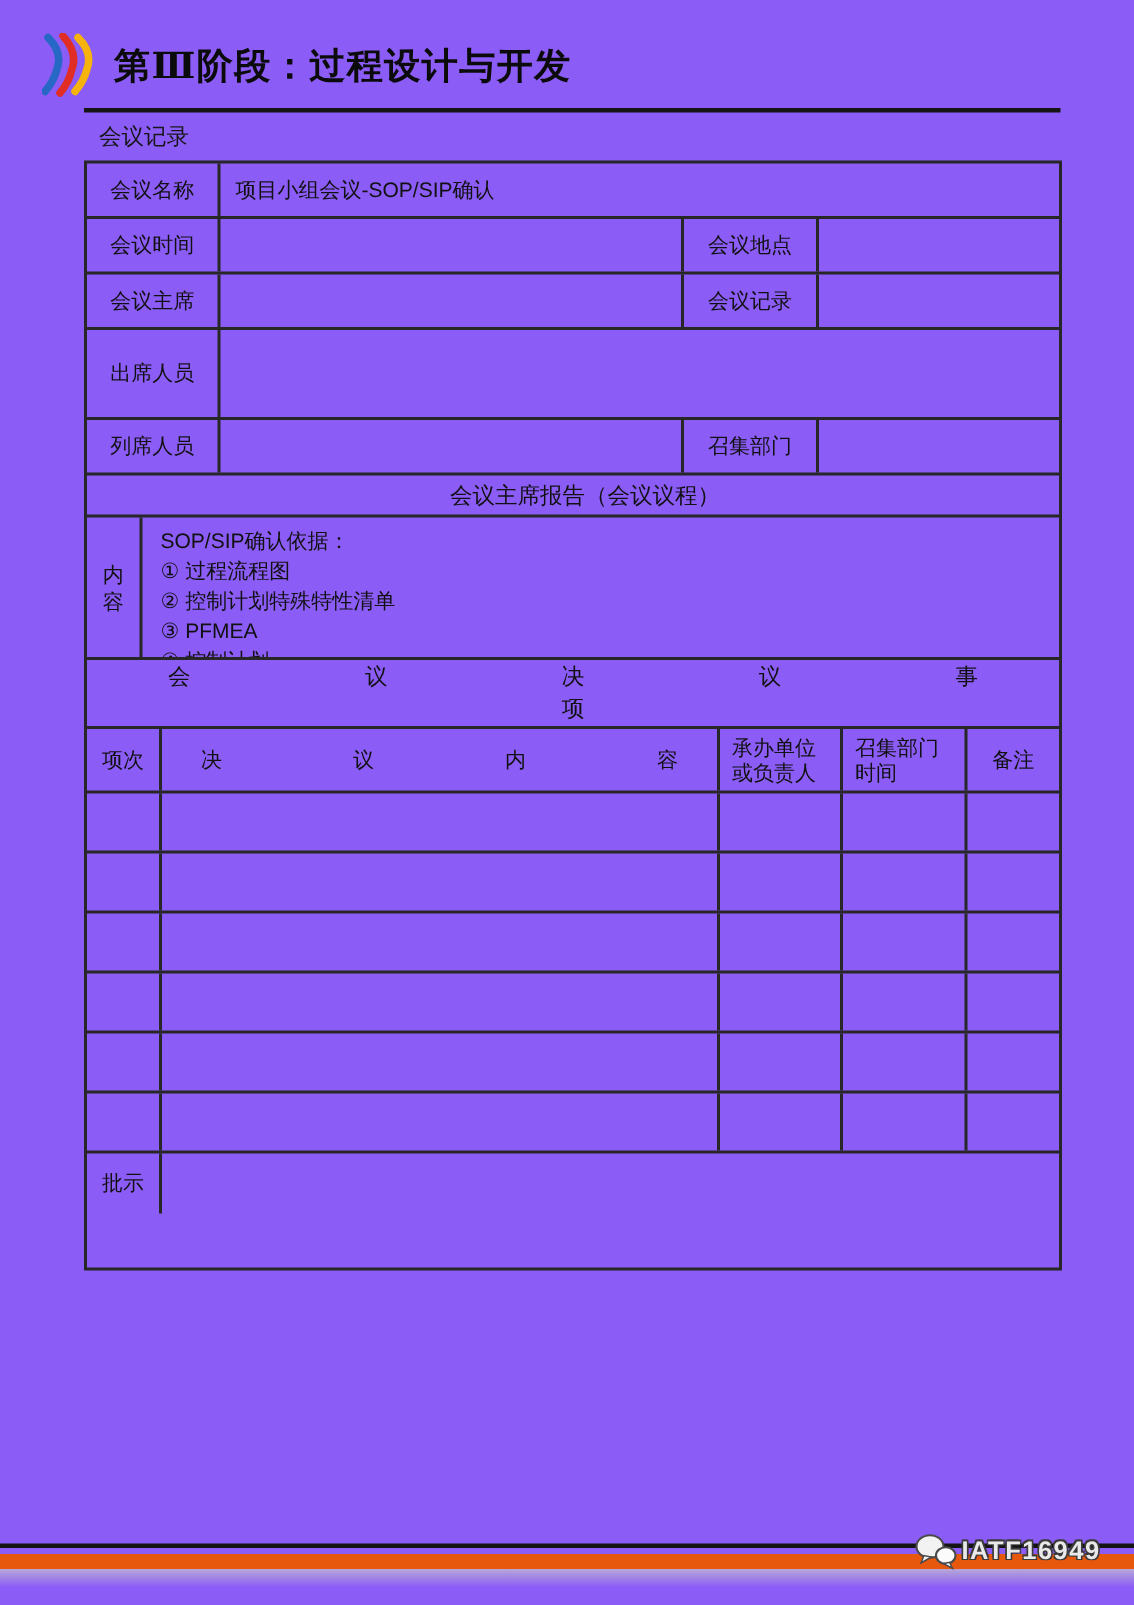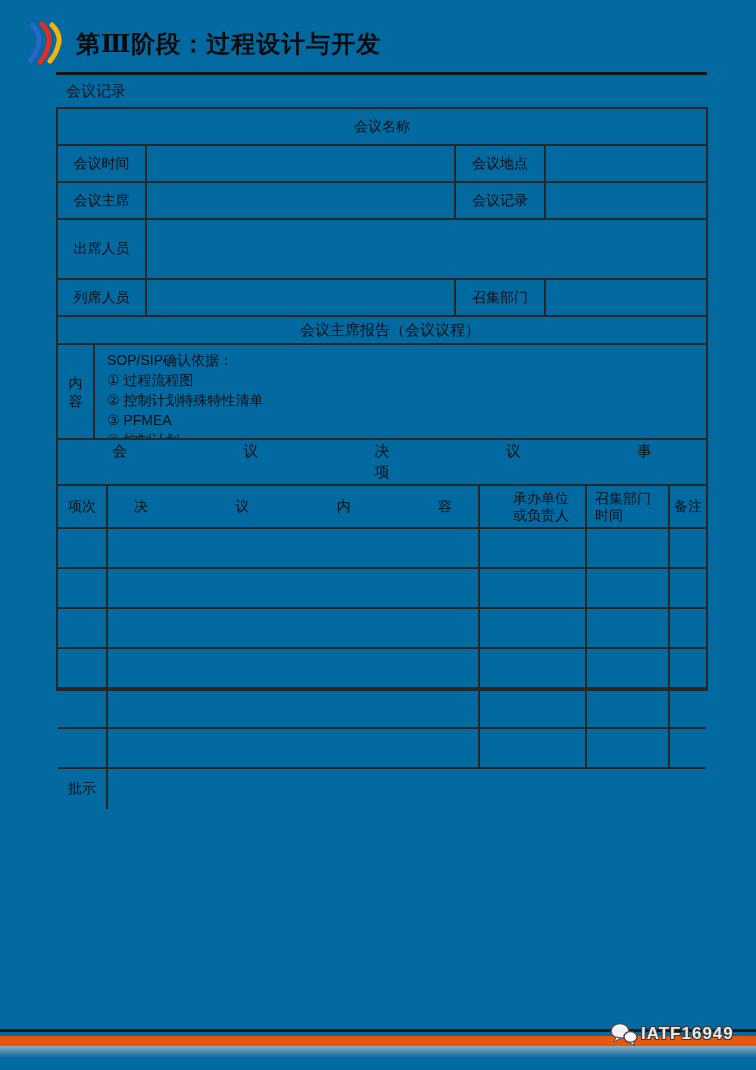--- a/index.html
+++ b/index.html
@@ -1,41 +1,41 @@
 <!DOCTYPE html>
 <html><head>
 <meta charset="utf-8">
 <style>
   html,body{margin:0;padding:0;background:#fff;}
-  .page{position:relative;width:756px;height:1070px;background:#0369a1;overflow:hidden;
+  .page{position:relative;width:756px;height:1070px;background:#8b5cf6;overflow:hidden;
         font-family:"Liberation Sans","DejaVu Sans",sans-serif;color:#111;}
   *{box-sizing:border-box;}
 
   
   .logo{position:absolute;left:28px;top:22px;width:38px;height:44px;}
   .page-title{position:absolute;left:76px;top:28px;font-size:24px;font-weight:700;
               font-family:"Liberation Serif","DejaVu Serif",serif;letter-spacing:1px;color:#0b0b0b;}
   .title-rule{position:absolute;left:56px;top:72px;width:651px;height:3px;background:#151515;}
   .section-label{position:absolute;left:66px;top:82px;font-size:15px;color:#161616;}
 
   
-  .form-table{position:absolute;left:56px;top:107px;width:652px;height:584px;
+  .form-table{position:absolute;left:56px;top:107px;width:652px;height:740px;
               border:2px solid #272727;font-size:14px;}
   .trow{display:flex;border-bottom:2px solid #272727;}
   .trow:last-child{border-bottom:none;}
   .cell{border-right:2px solid #272727;display:flex;align-items:center;overflow:hidden;}
   .cell:last-child{border-right:none;flex:1;}
   .lbl{justify-content:center;text-align:center;}
   .val{padding:0 10px;justify-content:flex-start;}
 
   .h37{height:37px;} .h60{height:60px;} .h28{height:28px;padding-left:16px;} .h95{height:95px;}
   .h46{height:46px;} .h43{height:43px;} .h40{height:40px;justify-content:flex-end;}
 
   .w89{width:89px;} .w309{width:309px;} .w90{width:90px;} .w399{width:399px;}
-  .w37{width:37px;} .w50{width:50px;} .w372{width:372px;} .w82{width:82px;margin-left:25px;}
+  .w37{width:37px;} .w50{width:50px;} .w372{width:372px;} .w82{width:82px;}
   .w83{width:83px;} 
 
   .center-row{justify-content:center;text-align:center;font-size:15px;}
   .pre{white-space:pre-line;}
   .content-cell{padding:5px 12px;line-height:20px;font-size:14px;align-items:flex-start;}
   .vertical-lbl{justify-content:center;text-align:center;line-height:18px;}
 
   .spread-wrap{flex:1;display:flex;flex-direction:column;justify-content:center;font-size:15px;}
   .spread-line{display:flex;justify-content:space-between;padding:0 54px;}
   .spread-line2{text-align:center;margin-top:2px;}
@@ -63,20 +63,21 @@
     <path d="M24,3 Q34,13 30,24 Q28,32 22,39" fill="none" stroke-width="5" stroke-linecap="round" stroke="#f6b30b"></path>
   </svg>
   <div class="page-title">第Ⅲ阶段：过程设计与开发</div>
   <div class="title-rule"></div>
   <div class="section-label">会议记录</div>
 
   <div class="form-table">
 
     <div class="trow h37">
       <div class="cell lbl w89">会议名称</div>
+      <div class="cell val w399">项目小组会议-SOP/SIP确认</div>
     </div>
 
     <div class="trow h37">
       <div class="cell lbl w89">会议时间</div>
       <div class="cell val w309"></div>
       <div class="cell lbl w90">会议地点</div>
       <div class="cell val"></div>
     </div>
 
     <div class="trow h37">

